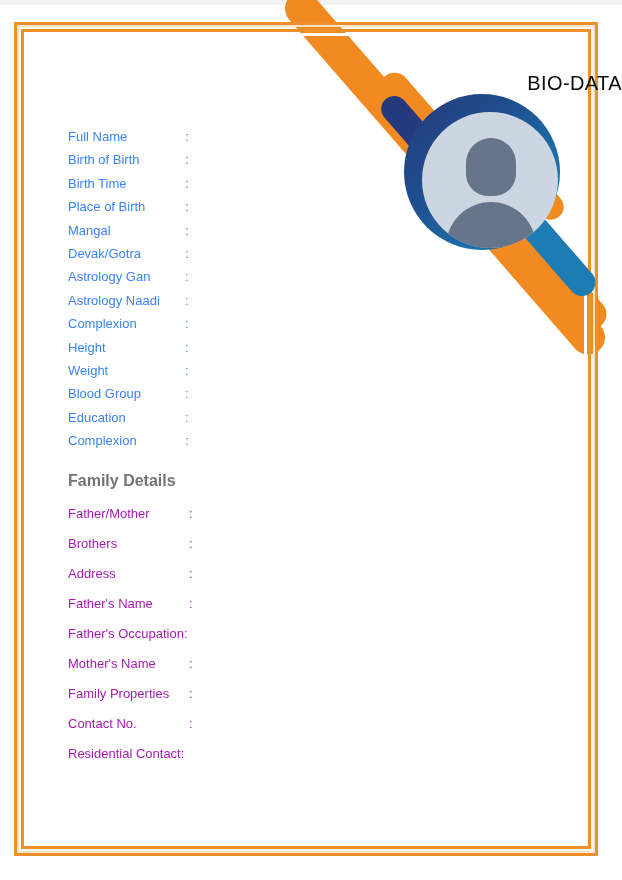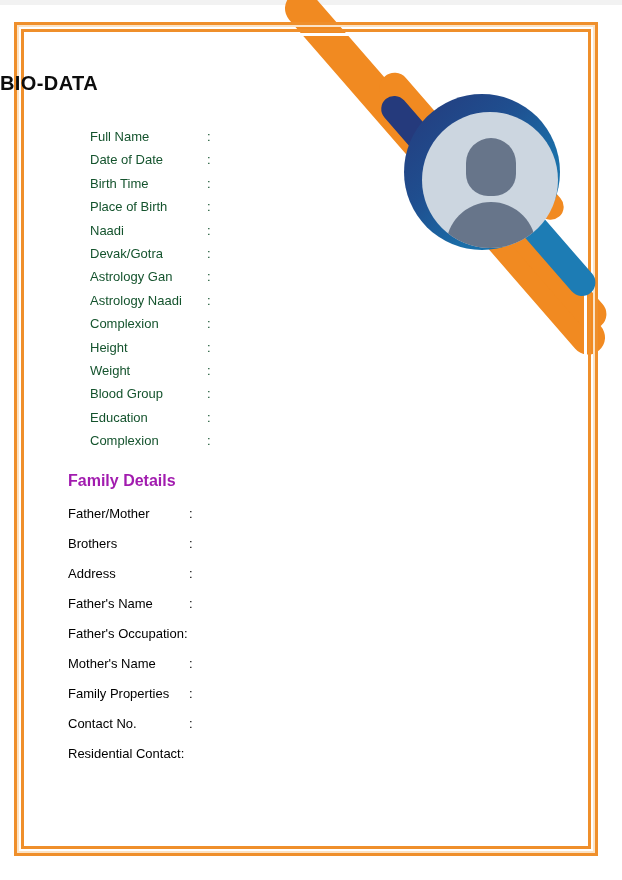--- a/index.html
+++ b/index.html
@@ -170,71 +170,70 @@
   .content {
     position: absolute;
     left: 0; top: 0;
     width: 622px; height: 880px;
   }
   .doc-title {
     position: absolute;
     left: 0;
     top: 72px;
     width: 622px;
-    text-align: left;
+    text-align: right;
     font-size: 20px;
-    font-weight: bold;
+    font-weight: normal;
     color: #0d0d0d;
     letter-spacing: 0.4px;
   }
 
   .fields-primary {
     position: absolute;
     left: 68px;
     top: 129px;
     width: 300px;
   }
   .fields-primary .row {
     position: relative;
     height: 23.4px;
     font-size: 13px;
-    color: #14532d;
-    margin-left: 22px;
+    color: #3b82f6;
   }
   .fields-primary .lbl {
     position: absolute;
     left: 0;
     top: 0;
   }
   .fields-primary .col {
     position: absolute;
     left: 117px;
     top: 0;
   }
 
   .section-title {
     position: absolute;
     left: 68px;
     top: 472px;
     font-size: 16px;
     font-weight: bold;
-    color: #a21caf;
+    color: #737373;
   }
 
   .fields-family {
     position: absolute;
     left: 68px;
     top: 506px;
     width: 320px;
   }
   .fields-family .row {
     position: relative;
     height: 30px;
     font-size: 13px;
-    color: #000000;
+    color: #a21caf;
   }
   .fields-family .lbl {
     position: absolute;
     left: 0;
     top: 0;
   }
   .fields-family .col {
     position: absolute;
     left: 121px;
     top: 0;
@@ -271,24 +270,24 @@
       </div>
     </div>
   </div>
 
   <div class="content">
 
     <div class="doc-title">BIO-DATA</div>
 
     <div class="fields-primary" id="primary-fields">
         <div class="row"><span class="lbl">Full Name</span><span class="col">:</span><span class="val"></span></div>
-        <div class="row"><span class="lbl">Date of Date</span><span class="col">:</span><span class="val"></span></div>
+        <div class="row"><span class="lbl">Birth of Birth</span><span class="col">:</span><span class="val"></span></div>
         <div class="row"><span class="lbl">Birth Time</span><span class="col">:</span><span class="val"></span></div>
         <div class="row"><span class="lbl">Place of Birth</span><span class="col">:</span><span class="val"></span></div>
-        <div class="row"><span class="lbl">Naadi</span><span class="col">:</span><span class="val"></span></div>
+        <div class="row"><span class="lbl">Mangal</span><span class="col">:</span><span class="val"></span></div>
         <div class="row"><span class="lbl">Devak/Gotra</span><span class="col">:</span><span class="val"></span></div>
         <div class="row"><span class="lbl">Astrology Gan</span><span class="col">:</span><span class="val"></span></div>
         <div class="row"><span class="lbl">Astrology Naadi</span><span class="col">:</span><span class="val"></span></div>
         <div class="row"><span class="lbl">Complexion</span><span class="col">:</span><span class="val"></span></div>
         <div class="row"><span class="lbl">Height</span><span class="col">:</span><span class="val"></span></div>
         <div class="row"><span class="lbl">Weight</span><span class="col">:</span><span class="val"></span></div>
         <div class="row"><span class="lbl">Blood Group</span><span class="col">:</span><span class="val"></span></div>
         <div class="row"><span class="lbl">Education</span><span class="col">:</span><span class="val"></span></div>
         <div class="row"><span class="lbl">Complexion</span><span class="col">:</span><span class="val"></span></div>
       </div>

